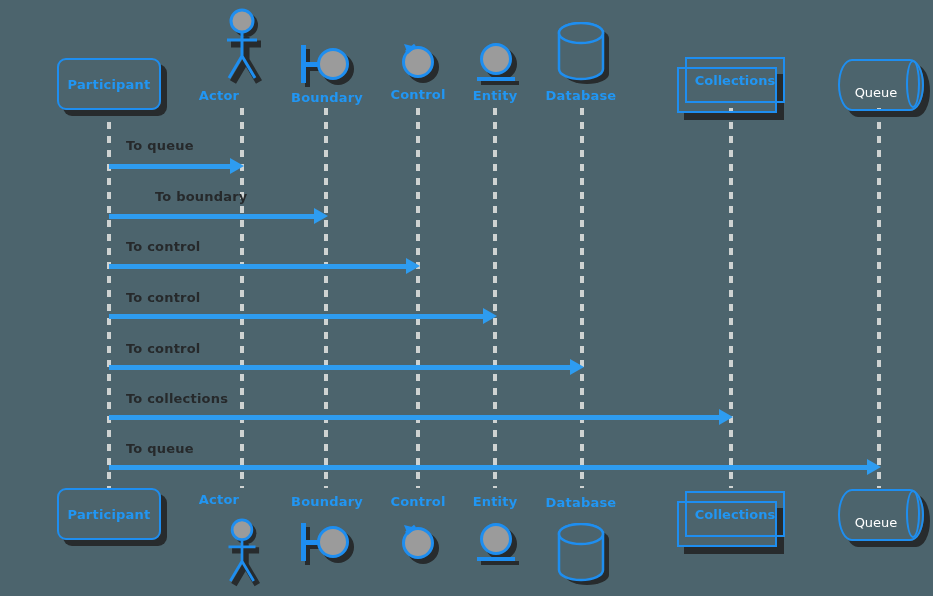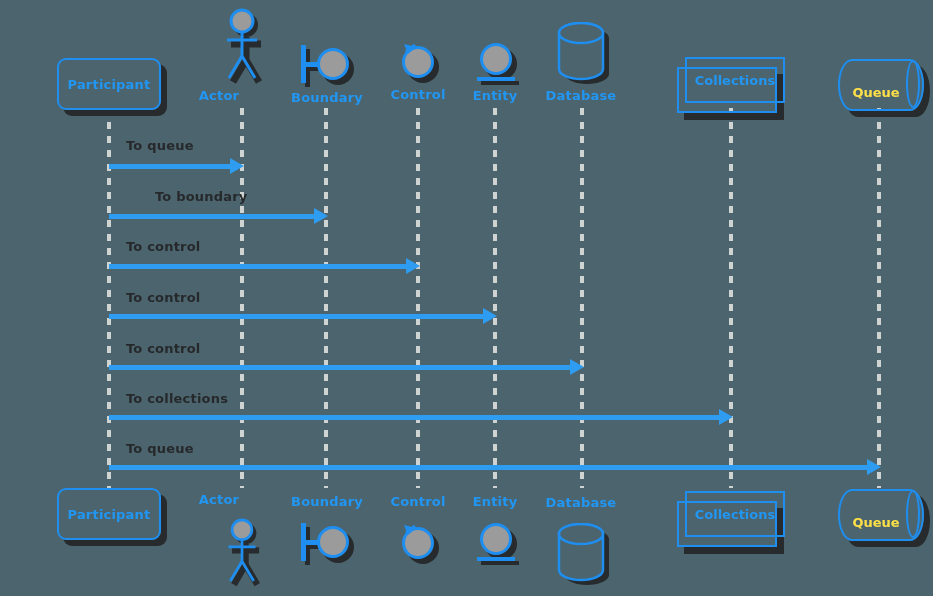--- a/index.html
+++ b/index.html
@@ -117,21 +117,21 @@
     width: 14px; height: 48px;
     border: 2.5px solid #1e8ef0;
     border-radius: 50%;
     box-sizing: border-box;
     border-left-color: #1e8ef0;
   }
   .queue-wrap .txt {
     position: absolute; inset: 0;
     display: flex; align-items: center; justify-content: center;
     padding-right: 10px;
-    color: #fde047; font-size: 13px; font-weight: bold; margin-top: 15px;
+    color: #ffffff; font-size: 13px; font-weight: normal; margin-top: 15px;
   }
 
   
   .actor-wrap { position: absolute; width: 46px; height: 80px; }
 
   
   .bnd-wrap { position: absolute; width: 52px; height: 42px; }
   .bnd-bar {
     position: absolute; left: 0; top: 2px;
     width: 5px; height: 38px; background: #1e8ef0;

